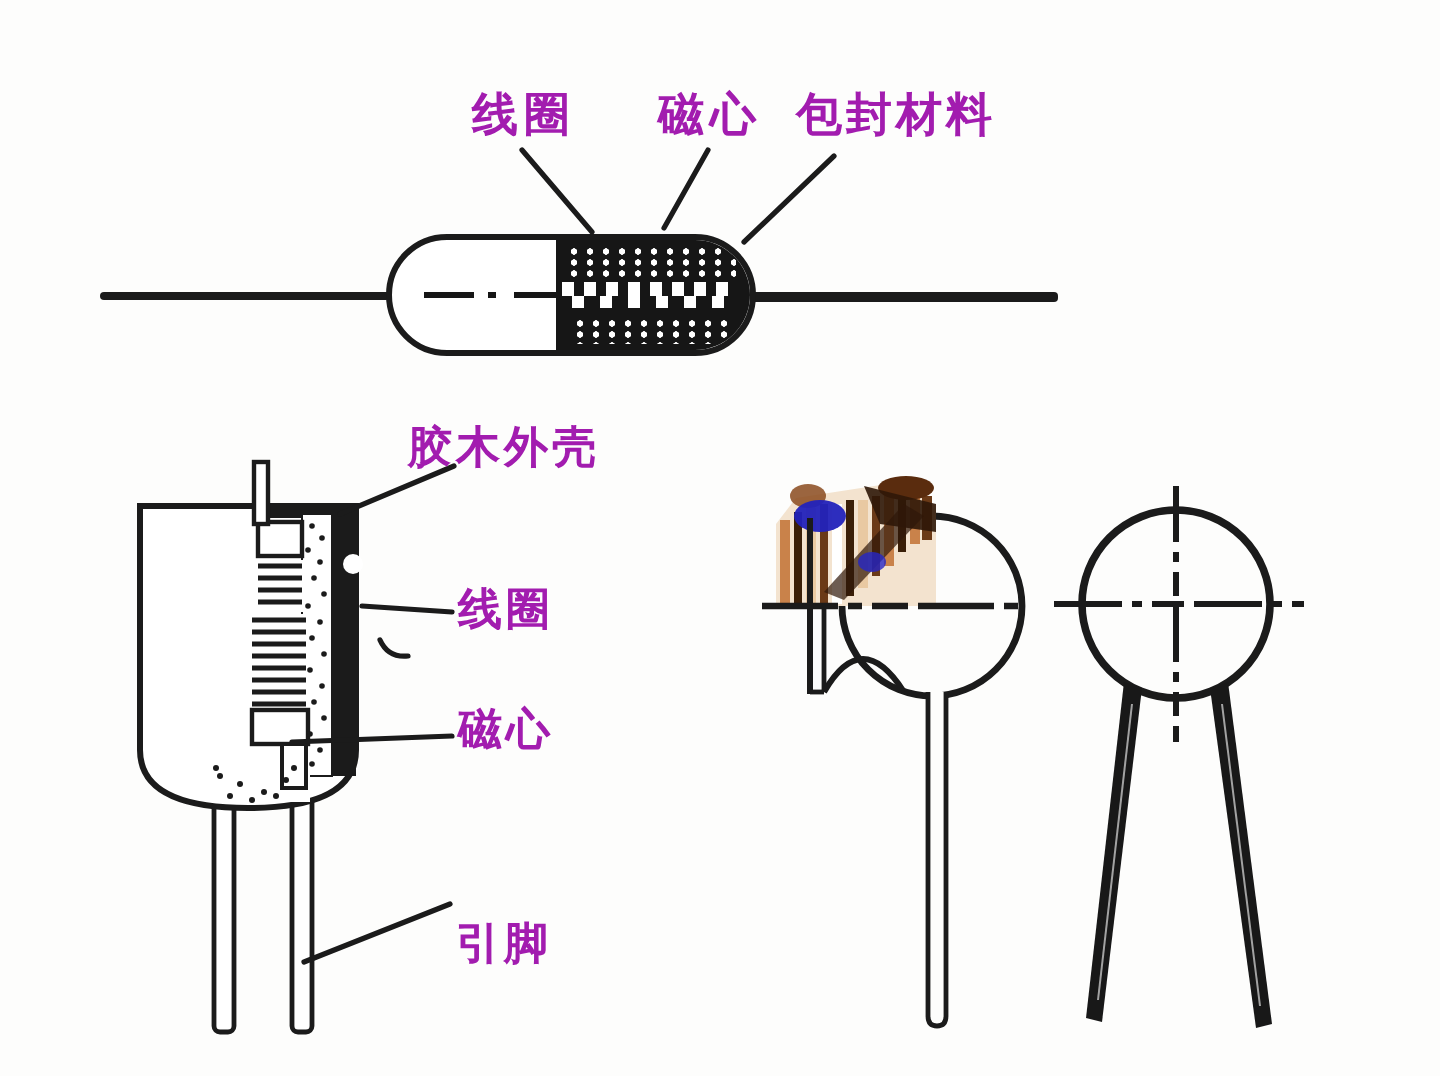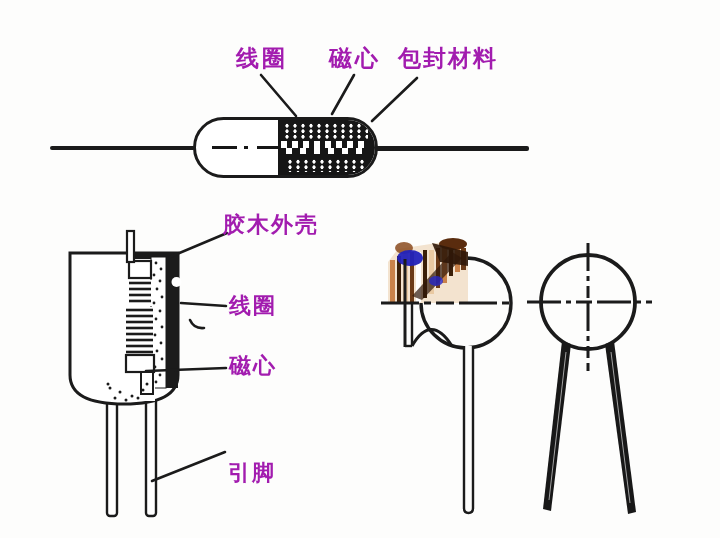--- a/index.html
+++ b/index.html
@@ -198,18 +198,18 @@
       <div id="mid-band"></div>
       <div id="dots-bottom" class="dots"></div>
     </div>
     <div id="capsule-dashline"></div>
   </div>
 
   <div class="lbl" style="left:236px;top:46px;">线圈</div>
   <div class="lbl" style="left:329px;top:46px;">磁心</div>
   <div class="lbl" style="left:398px;top:46px;letter-spacing:2px;">包封材料</div>
 
-  <div class="lbl lbl-sm" style="left:223px;top:213px;">胶木外壳</div>
+  <div class="lbl lbl-sm" style="left:204px;top:213px;">胶木外壳</div>
   <div class="lbl lbl-sm" style="left:229px;top:294px;">线圈</div>
   <div class="lbl lbl-sm" style="left:229px;top:354px;">磁心</div>
   <div class="lbl lbl-sm" style="left:228px;top:461px;">引脚</div>
 
 </div>
 
 </body></html>

